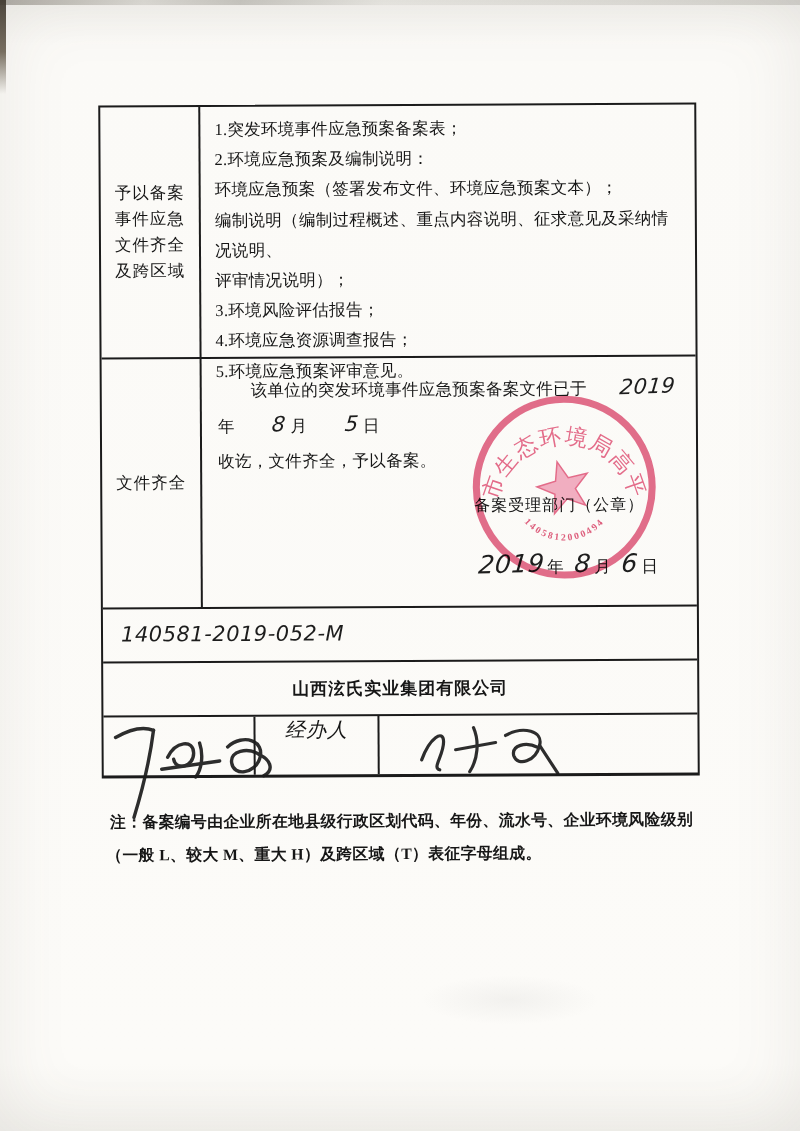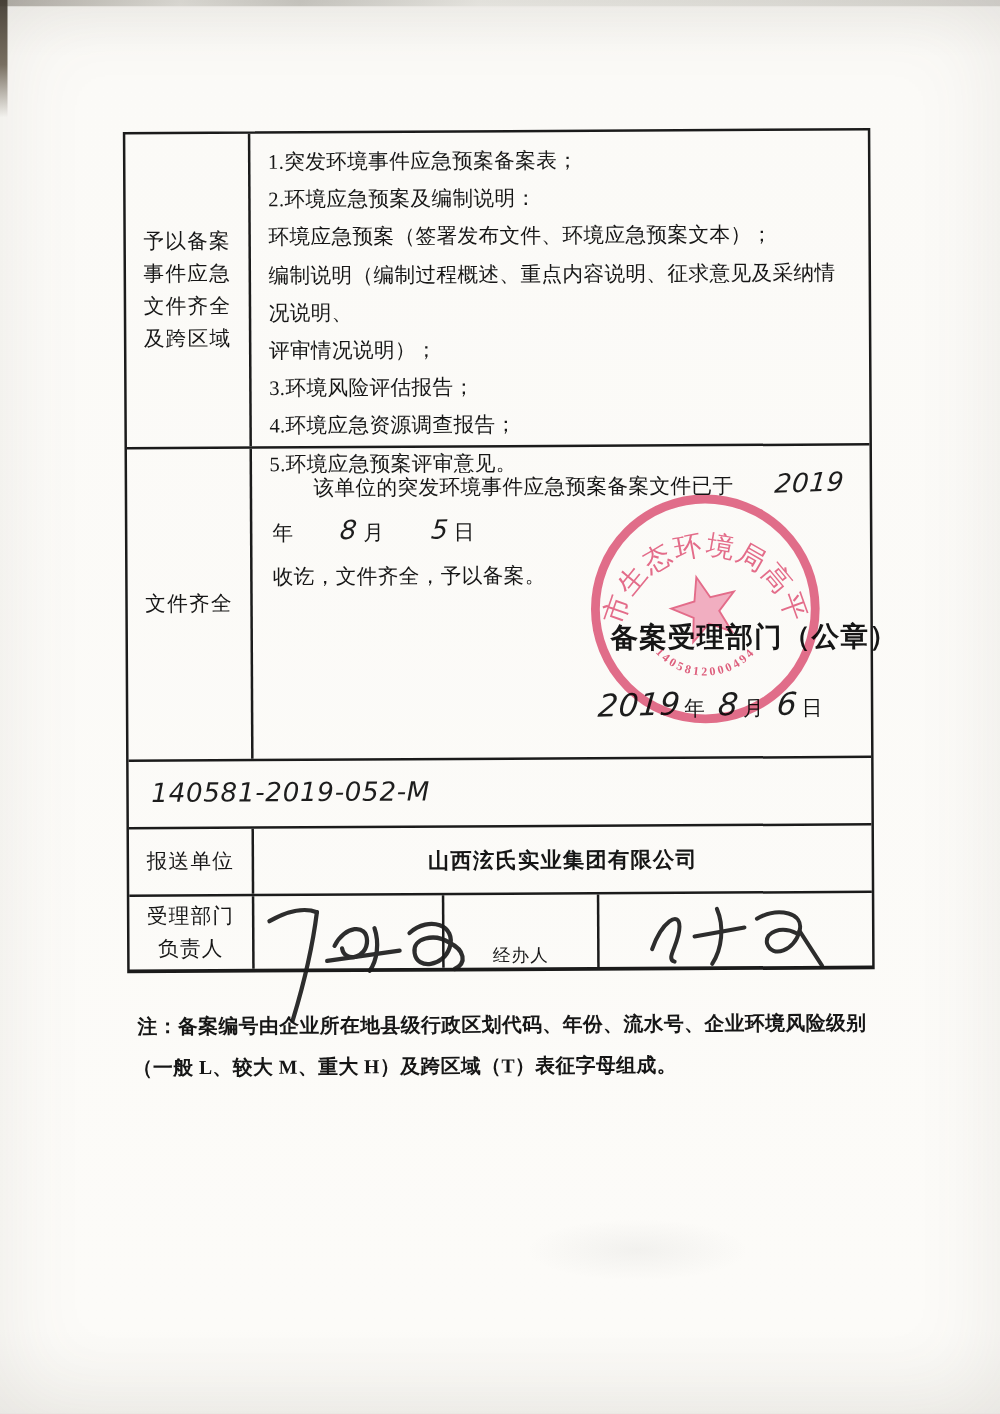--- a/index.html
+++ b/index.html
@@ -41,35 +41,35 @@
 
   .row-catalog{height:250px;}
   .catalog-list{padding:8px 10px 0 14px;font-size:16.5px;line-height:30.2px;letter-spacing:.3px;}
 
   .row-opinion{height:250px;}
   .opinion-par{padding:13px 18px 0 16px;font-size:16.5px;line-height:35px;letter-spacing:.3px;}
   .opinion-line1{text-indent:2em;}
   .hw{font-family:"DejaVu Sans",sans-serif;font-style:italic;display:inline-block;
       transform:skewX(-7deg) rotate(-1.5deg);font-size:21px;letter-spacing:.5px;color:#1d1d1d;}
   .hw-big{font-size:25px;}
-  .dept-seal-label{position:absolute;left:286px;top:138px;font-size:22px;font-weight:700;letter-spacing:1px;white-space:nowrap;}
+  .dept-seal-label{position:absolute;left:272px;top:138px;font-size:16px;font-weight:400;letter-spacing:1px;white-space:nowrap;}
   .seal-date{position:absolute;left:276px;top:192px;font-size:16.5px;white-space:nowrap;letter-spacing:2px;}
   .seal-date .unit{margin:0 3px;}
   .stamp{position:absolute;left:266px;top:34px;width:192px;height:192px;
          mix-blend-mode:multiply;opacity:.88;pointer-events:none;}
 
   .row-recno,.row-unit{height:54px;}
   .recno-value{position:absolute;left:18px;top:50%;transform:translateY(-54%);}
   .unit-value{position:absolute;inset:0;display:flex;align-items:center;justify-content:center;
       font-size:17px;font-weight:700;letter-spacing:1px;}
 
   .row-sign{height:60px;}
   .sign-cell-1{width:152px;flex:0 0 152px;border-right:2px solid #1b1b1b;}
   .operator-cell{width:124px;flex:0 0 124px;border-right:2px solid #1b1b1b;
-      display:flex;align-items:flex-end;justify-content:center;font-size:14px;letter-spacing:1px;}
+      display:flex;align-items:flex-start;justify-content:center;font-size:20px;letter-spacing:1px;font-style:italic;}
   .sign-cell-2{flex:1 1 auto;}
   .sig-svg{position:absolute;pointer-events:none;}
   .sig1{left:0px;top:-4px;width:178px;height:112px;}
   .sig2{left:28px;top:0px;width:160px;height:62px;}
 
   
   .note{
     position:absolute;left:104px;top:804px;width:596px;
     font-size:15.8px;line-height:33px;font-weight:700;letter-spacing:.4px;
   }
@@ -148,33 +148,26 @@
         </div>
       </div>
 
       <div class="row row-recno">
         <div class="cell content-cell">
           <span class="hw recno-value">140581-2019-052-M</span>
         </div>
       </div>
 
       <div class="row row-unit">
-        <div class="cell label-cell">
-          <span>报送单位</span>
-        </div>
         <div class="cell content-cell">
           <div class="unit-value">山西泫氏实业集团有限公司</div>
         </div>
       </div>
 
       <div class="row row-sign">
-        <div class="cell label-cell">
-          <span>受理部门</span>
-          <span>负责人</span>
-        </div>
         <div class="cell sign-cell-1">
           <svg class="sig-svg sig1" viewBox="0 0 178 112">
             <g fill="none" stroke="#1c1c1c" stroke-width="3.4" stroke-linecap="round" stroke-linejoin="round" opacity="0.92">
               <path d="M12,24 C26,16 40,13 50,17"></path>
               <path d="M50,17 C47,40 40,72 30,104"></path>
               <path d="M64,44 C72,28 90,26 90,40 C90,54 72,58 70,46"></path>
               <path d="M58,56 L116,48"></path>
               <path d="M96,30 C100,42 98,56 92,64"></path>
               <path d="M124,34 C140,20 162,28 156,46 C151,61 130,64 128,50 C126,38 144,34 156,42"></path>
               <path d="M156,42 C168,48 170,58 160,63"></path>

